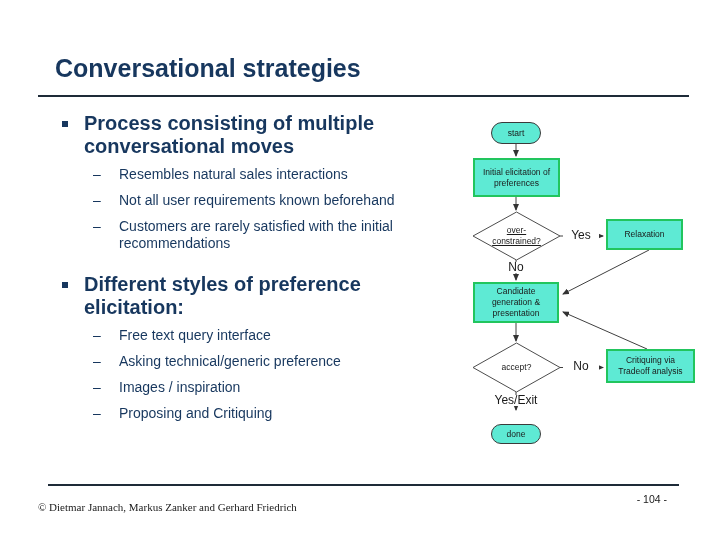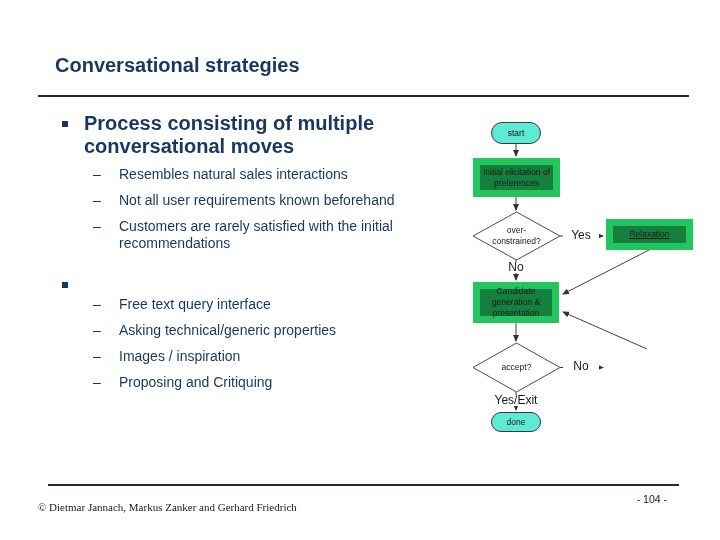--- a/index.html
+++ b/index.html
@@ -2,21 +2,21 @@
 <html><head>
 <meta charset="utf-8">
 <style>
   html,body { margin:0; padding:0; background:#fff; }
   .slide {
     position:relative; width:720px; height:540px; background:#ffffff;
     font-family:"Liberation Sans", sans-serif; overflow:hidden;
   }
   .title {
     position:absolute; left:55px; top:54px;
-    font-size:20px; font-weight:bold; color:#17375E;
+    font-size:25px; font-weight:bold; color:#17375E;
   }
   .title-rule {
     position:absolute; left:38px; top:95px; width:651px; height:2px;
     background:#1e2b38;
   }
   .content { position:absolute; left:55px; top:112px; width:410px; color:#17375E; }
   .heading-row { display:flex; }
   .sq { width:6px; height:6px; background:#17375E; margin:9px 16px 0 7px; flex-shrink:0; }
   .heading { font-size:20px; font-weight:bold; line-height:23px; white-space:pre-line; }
   .sub-list { margin:8px 0 0 38px; }
@@ -25,21 +25,21 @@
   .sub-text { font-size:14px; line-height:17px; white-space:pre-line; }
   .section + .section { margin-top:21px; }
 
   .flowchart { position:absolute; left:460px; top:110px; width:250px; height:340px; }
   .flowchart svg { position:absolute; left:0; top:0; }
   .node {
     position:absolute; box-sizing:border-box;
     display:flex; align-items:center; justify-content:center; text-align:center;
     font-size:8.5px; line-height:11px; color:#1a1a1a; white-space:pre;
   }
-  .box { background:#15803d; border:7px solid #22c55e; }
+  .box { background:#5eead4; border:2px solid #22c55e; }
   .stadium { background:#5eead4; border:1px solid #3a3a3a; }
   .edge-label {
     position:absolute; background:#ffffff; font-size:12px; line-height:11px;
     color:#1a1a1a; text-align:center;
   }
 
   .footer-rule {
     position:absolute; left:48px; top:484px; width:631px; height:2px;
     background:#1e2b38;
   }
@@ -79,29 +79,30 @@
           <span class="dash">–</span>
           <div class="sub-text">Customers are rarely satisfied with the initial
 recommendations</div>
         </div>
       </div>
     </div>
 
     <div class="section">
       <div class="heading-row">
         <span class="sq"></span>
+        <div class="heading">Different styles of preference elicitation:</div>
       </div>
       <div class="sub-list">
         <div class="sub-item">
           <span class="dash">–</span>
           <div class="sub-text">Free text query interface</div>
         </div>
         <div class="sub-item">
           <span class="dash">–</span>
-          <div class="sub-text">Asking technical/generic properties</div>
+          <div class="sub-text">Asking technical/generic preference</div>
         </div>
         <div class="sub-item">
           <span class="dash">–</span>
           <div class="sub-text">Images / inspiration</div>
         </div>
         <div class="sub-item">
           <span class="dash">–</span>
           <div class="sub-text">Proposing and Critiquing</div>
         </div>
       </div>
@@ -131,33 +132,35 @@
         <polygon points="13,126 56.5,102 100,126 56.5,150"></polygon>
         <polygon points="13,257.5 56.5,233 100,257.5 56.5,282"></polygon>
       </g>
     </svg>
 
     <div class="node stadium" style="left:31px; top:12px; width:50px; height:22px; border-radius:11px;">start</div>
 
     <div class="node box" style="left:13px; top:48px; width:87px; height:39px;">Initial elicitation of
 preferences</div>
 
-    <div class="node" style="left:13px; top:102px; width:87px; height:48px;">over-
+    <div class="node" style="left:13px; top:102px; width:87px; height:48px;text-decoration:underline;">over-
 constrained?</div>
 
-    <div class="node box" style="left:146px; top:109px; width:87px; height:31px;text-decoration:underline;">Relaxation</div>
+    <div class="node box" style="left:146px; top:109px; width:77px; height:31px;">Relaxation</div>
 
     <div class="node box" style="left:13px; top:172px; width:86px; height:41px;">Candidate
 generation &amp;
 presentation</div>
 
     <div class="node" style="left:13px; top:233px; width:87px; height:49px;">accept?</div>
 
+    <div class="node box" style="left:146px; top:239px; width:89px; height:34px;">Critiquing via
+Tradeoff analysis</div>
 
-    <div class="node stadium" style="left:31px; top:302px; width:50px; height:20px; border-radius:10px;">done</div>
+    <div class="node stadium" style="left:31px; top:314px; width:50px; height:20px; border-radius:10px;">done</div>
 
     <div class="edge-label" style="left:103px; top:120px; width:36px;">Yes</div>
     <div class="edge-label" style="left:44px; top:152px; width:24px;">No</div>
     <div class="edge-label" style="left:103px; top:251px; width:36px;">No</div>
     <div class="edge-label" style="left:26px; top:285px; width:60px;">Yes/Exit</div>
   </div>
 
   <div class="footer-rule"></div>
   <div class="footer-copy">© Dietmar Jannach, Markus Zanker and Gerhard Friedrich</div>
   <div class="footer-page">- 104 -</div>

